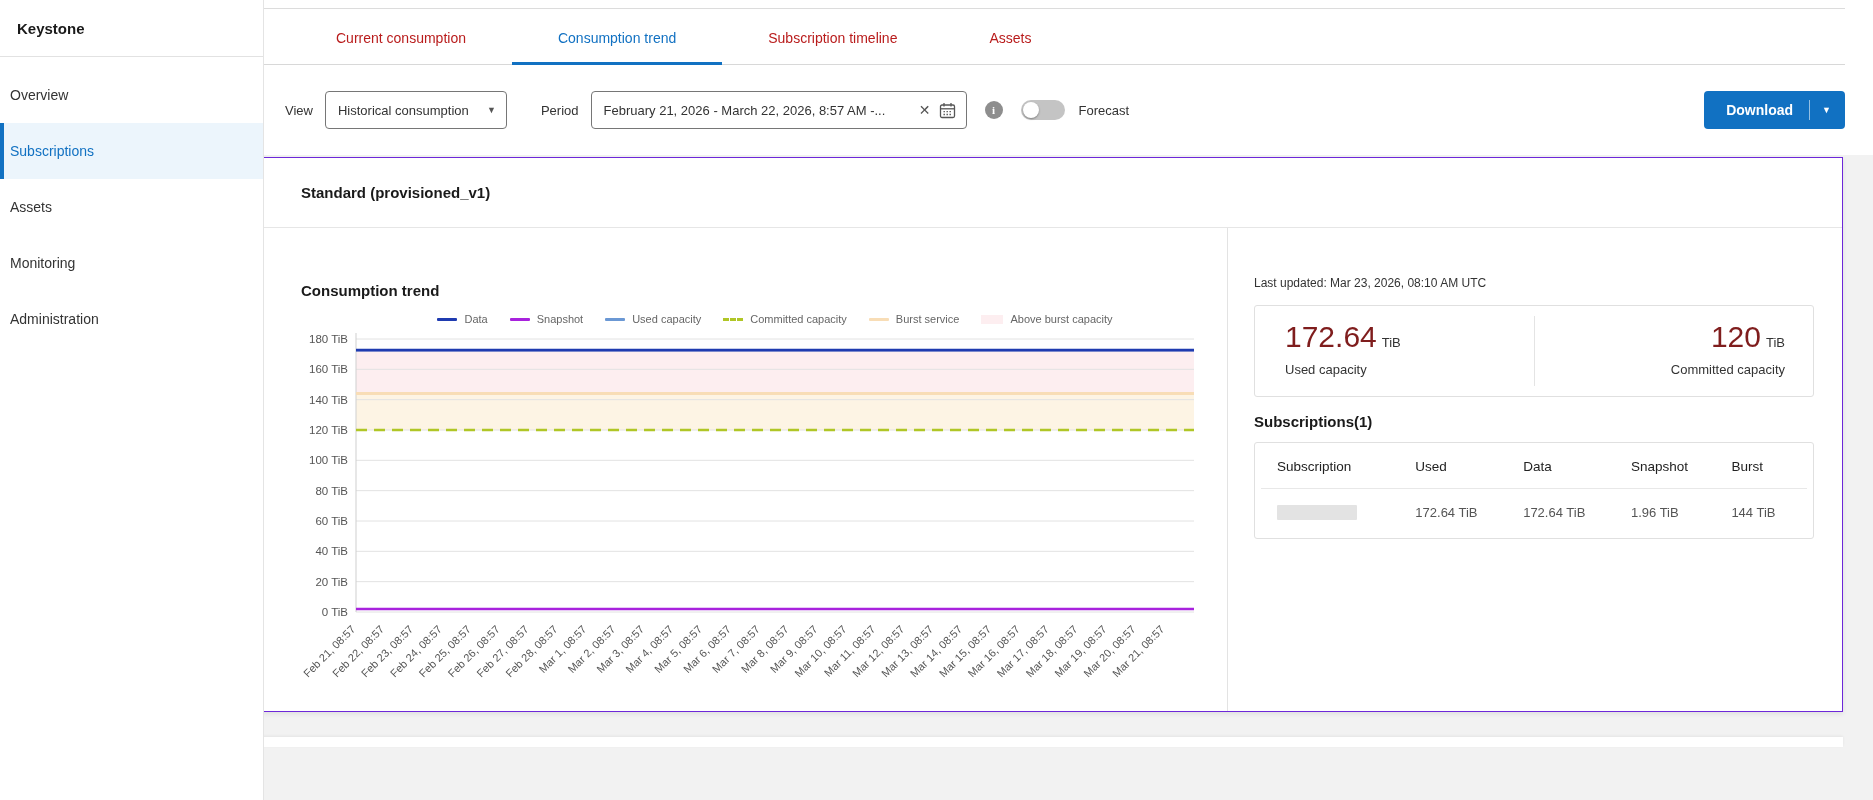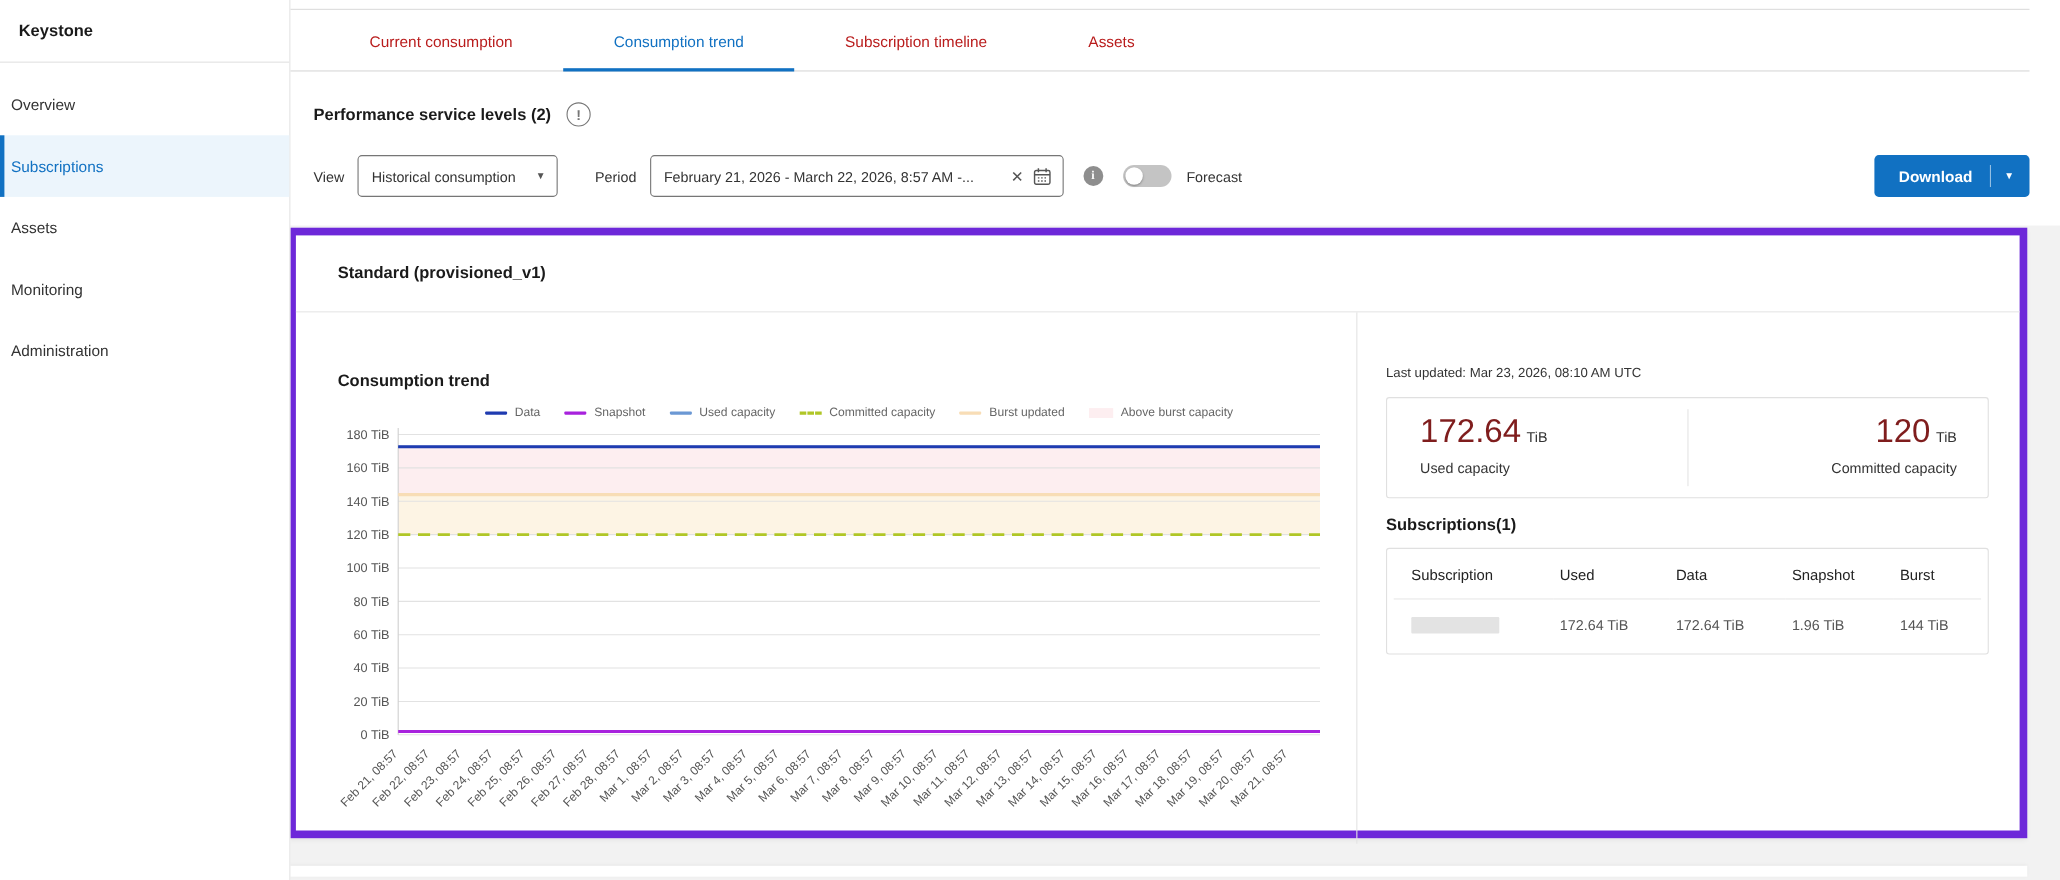--- a/index.html
+++ b/index.html
@@ -53,21 +53,21 @@
   .toggle .knob { position:absolute; left:2px; top:2px; width:16px; height:16px;
     border-radius:50%; background:#fff; box-shadow:0 1px 2px rgba(0,0,0,.35); }
   .forecast-label { font-size:13px; color:#333; }
   .download-btn { margin-left:auto; height:38px; background:#1171c2; color:#fff; border:none;
     border-radius:4px; display:flex; align-items:center; padding:0 14px 0 22px;
     font-size:14px; font-weight:700; cursor:pointer; }
   .download-btn .divider { width:1px; height:20px; background:rgba(255,255,255,.55); margin:0 12px 0 16px; }
   .download-btn .caret { color:#fff; }
 
   
-  .card { margin:2px 30px 0 40px; background:#fff; border:7px solid #6d28d9;
+  .card { margin:2px 30px 0 40px; background:#fff; border:1px solid #6d28d9;
     box-shadow:0 2px 5px rgba(0,0,0,.08); height:555px; }
   .card-header { height:70px; display:flex; align-items:center; padding-left:38px;
     border-bottom:1px solid #e6e6e6; font-size:15px; font-weight:700; color:#1a1a1a; }
   .card-body { display:flex; height:483px; }
   .chart-col { width:965px; border-right:1px solid #e3e3e3; padding-top:54px; }
   .chart-title { font-size:15px; font-weight:700; color:#1a1a1a; margin-left:38px; }
   .legend { display:flex; justify-content:center; align-items:center; gap:22px;
     margin:14px 0 0 93px; width:838px; }
   .legend-item { display:flex; align-items:center; gap:7px; font-size:11px; color:#666; cursor:pointer; }
   .sw-solid { width:20px; height:3px; border-radius:1px; }
@@ -117,24 +117,20 @@
   <div class="top-panel">
     <div class="top-hairline"></div>
 
     <div class="tabs" id="tab-bar">
         <div class="tab">Current consumption</div>
         <div class="tab active">Consumption trend</div>
         <div class="tab">Subscription timeline</div>
         <div class="tab">Assets</div>
       </div>
 
-    <div class="psl-row">
-      <div class="psl-title">Performance service levels (2)</div>
-      <div class="warn-icon">!</div>
-    </div>
 
     <div class="controls">
       <span class="ctl-label">View</span>
       <div class="select-box">
         <span class="grow">Historical consumption</span>
         <span class="caret">▼</span>
       </div>
 
       <span class="ctl-label">Period</span>
       <div class="period-box">
@@ -183,21 +179,21 @@
             <div class="legend-item">
               <span class="sw-solid" style="background: rgb(107, 152, 212);"></span>
               <span>Used capacity</span>
             </div>
             <div class="legend-item">
               <span class="sw-dash" style="border-top-color: rgb(176, 198, 38);"></span>
               <span>Committed capacity</span>
             </div>
             <div class="legend-item">
               <span class="sw-solid" style="background: rgb(248, 221, 182);"></span>
-              <span>Burst updated</span>
+              <span>Burst service</span>
             </div>
             <div class="legend-item">
               <span class="sw-fill" style="background: rgb(253, 238, 240);"></span>
               <span>Above burst capacity</span>
             </div>
           </div>
         <svg id="chart" width="950" height="375">
             <rect x="93" y="25.162666666666667" width="838" height="43.43733333333333" fill="#fdeef0"></rect>
             <rect x="93" y="68.6" width="838" height="36.400000000000006" fill="#fdf4e4"></rect>
             <line x1="93" y1="287" x2="931" y2="287" stroke="#e2e2e2" stroke-width="1"></line>

